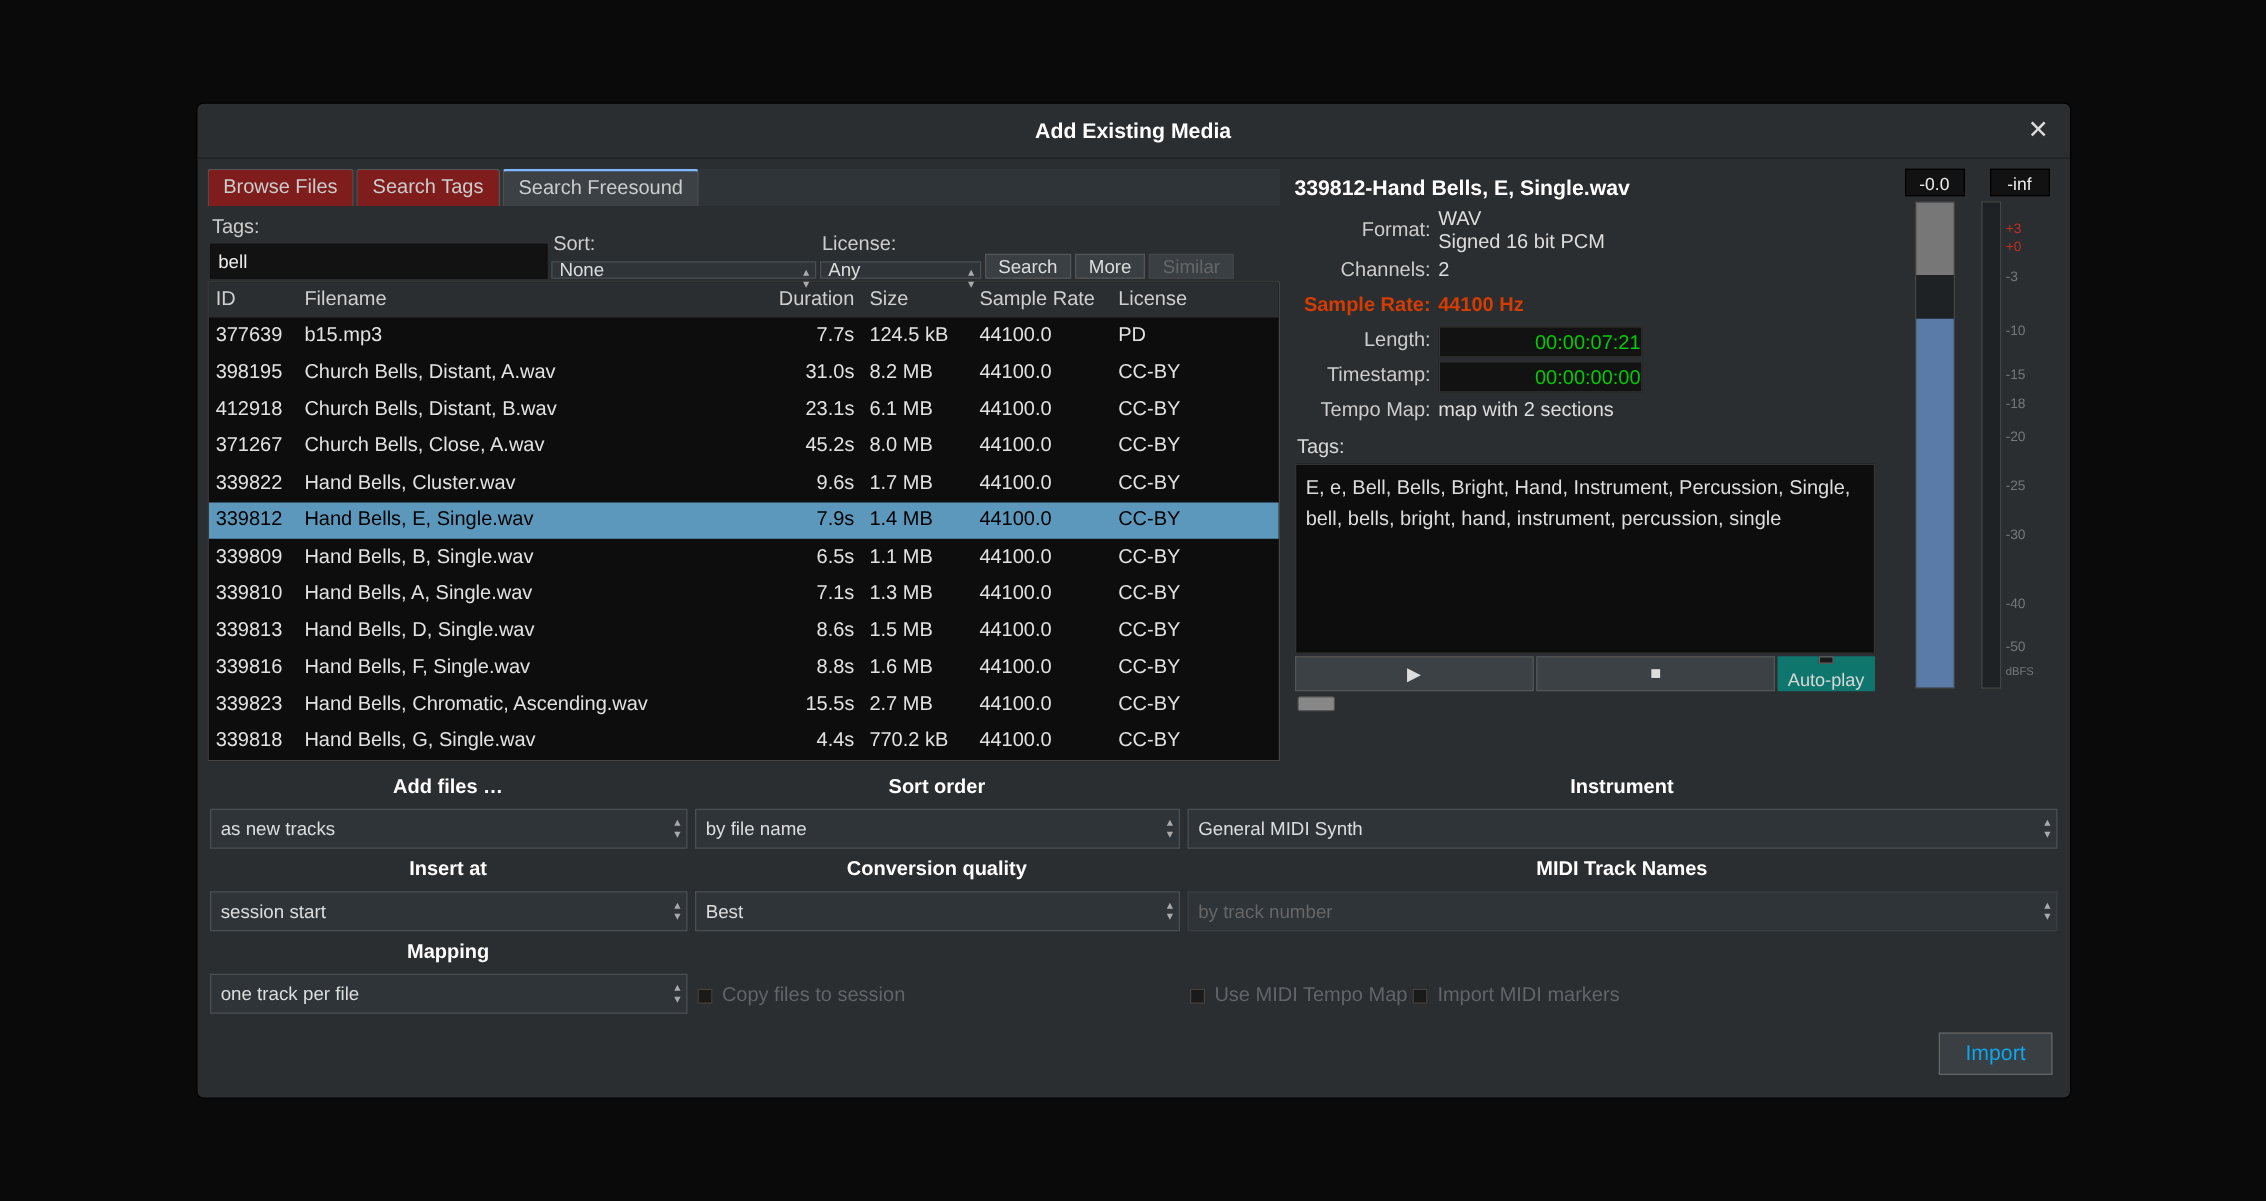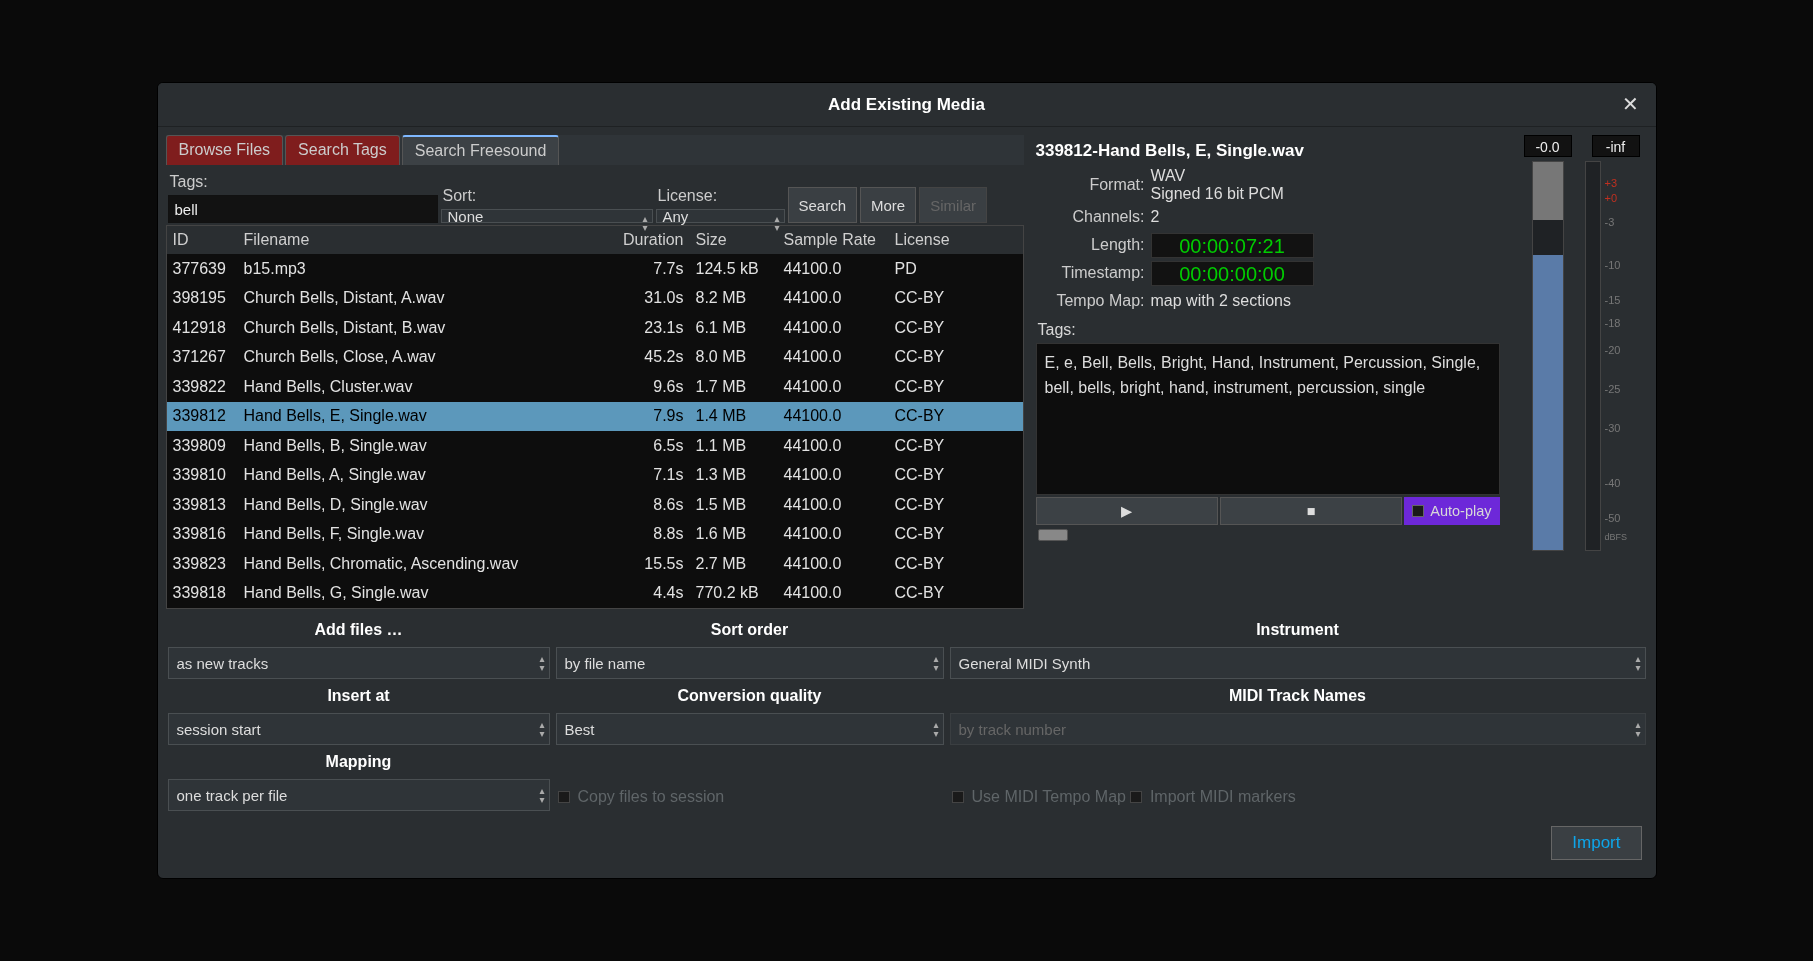--- a/index.html
+++ b/index.html
@@ -99,21 +99,21 @@
   }
   .select-box.small { width: 129px; }
   .select-arrows {
     position:absolute; right:4px; top:4px; font-size:10px; color:#aaa;
     line-height: 9px;
   }
   .btn {
     background: #3a3f43;
     border: 1px solid #555;
     color: #ddd;
-    height: 36px;
+    height: 20px;
     padding: 0 10px;
     font-size: 15px;
     display:flex; align-items:center;
     cursor:pointer;
   }
   .btn.disabled { color:#666; border-color:#444;}
   .table-wrap {
     background: #0d0d0d;
     border: 1px solid #444;
     height: 384px;
@@ -149,37 +149,38 @@
     padding: 4px 4px 4px 8px;
   }
   .info-title { font-weight: bold; color:#fff; font-size: 17px; padding: 2px 0 6px 0;}
   .info-grid { display:flex; flex-direction:column; gap:0px; }
   .info-row { display:flex; align-items:center; min-height:28px;}
   .info-label { width: 115px; text-align:right; padding-right: 6px; font-size:16px; color:#ccc;}
   .info-value { color:#ddd; font-size:16px;}
   .info-row.warn .info-label, .info-row.warn .info-value { color:#d43c00; font-weight:bold;}
   .green-box {
     background:#121212; color:#00cc00; width:163px; height:25px;
-    text-align:center; line-height:25px; font-size:20px; border:1px solid #333;
+    text-align:right; line-height:25px; font-size:16px; border:1px solid #333;
   }
   .tags-label { padding:6px 2px 4px 2px; font-size:16px;}
   .tags-area {
     background:#0d0d0d; border:1px solid #333; height:152px;
     padding:6px 8px; font-size:16px; color:#ddd; line-height:25px;
   }
   .play-controls {
     display:flex; gap:2px; margin-top:2px; height:28px;
   }
   .play-btn {
     background:#3c4145; border:1px solid #555; flex:1;
     display:flex; align-items:center; justify-content:center; color:#ddd;
   }
   .autoplay {
     display:flex; align-items:center; gap:6px; padding:0 8px;
-    background:#6d28d9;
+    background:#0f766e;
+    flex-direction:column;
   }
   .checkbox {
     width:12px; height:12px; background:#1a1a1a; border:1px solid #666;
   }
   .seek { margin-top:2px; height:16px; display:flex; align-items:center;}
   .seek .handle { width:30px; height:12px; background:#888; border:1px solid #555; border-radius:2px; margin-left:2px;}
   .meters {
     width: 140px;
     display:flex; gap:4px; padding-left:8px;
     flex-direction: row;
@@ -383,20 +384,24 @@
           <div class="info-row">
             <div class="info-label">Format:</div>
             <div>
               <div class="info-value">WAV</div>
               <div class="info-value">Signed 16 bit PCM</div>
             </div>
           </div>
           <div class="info-row">
             <div class="info-label">Channels:</div>
             <div class="info-value">2</div>
+          </div>
+          <div class="info-row warn">
+            <div class="info-label">Sample Rate:</div>
+            <div class="info-value">44100 Hz</div>
           </div>
           <div class="info-row">
             <div class="info-label">Length:</div>
             <div class="green-box">00:00:07:21</div>
           </div>
           <div class="info-row">
             <div class="info-label">Timestamp:</div>
             <div class="green-box">00:00:00:00</div>
           </div>
           <div class="info-row">

